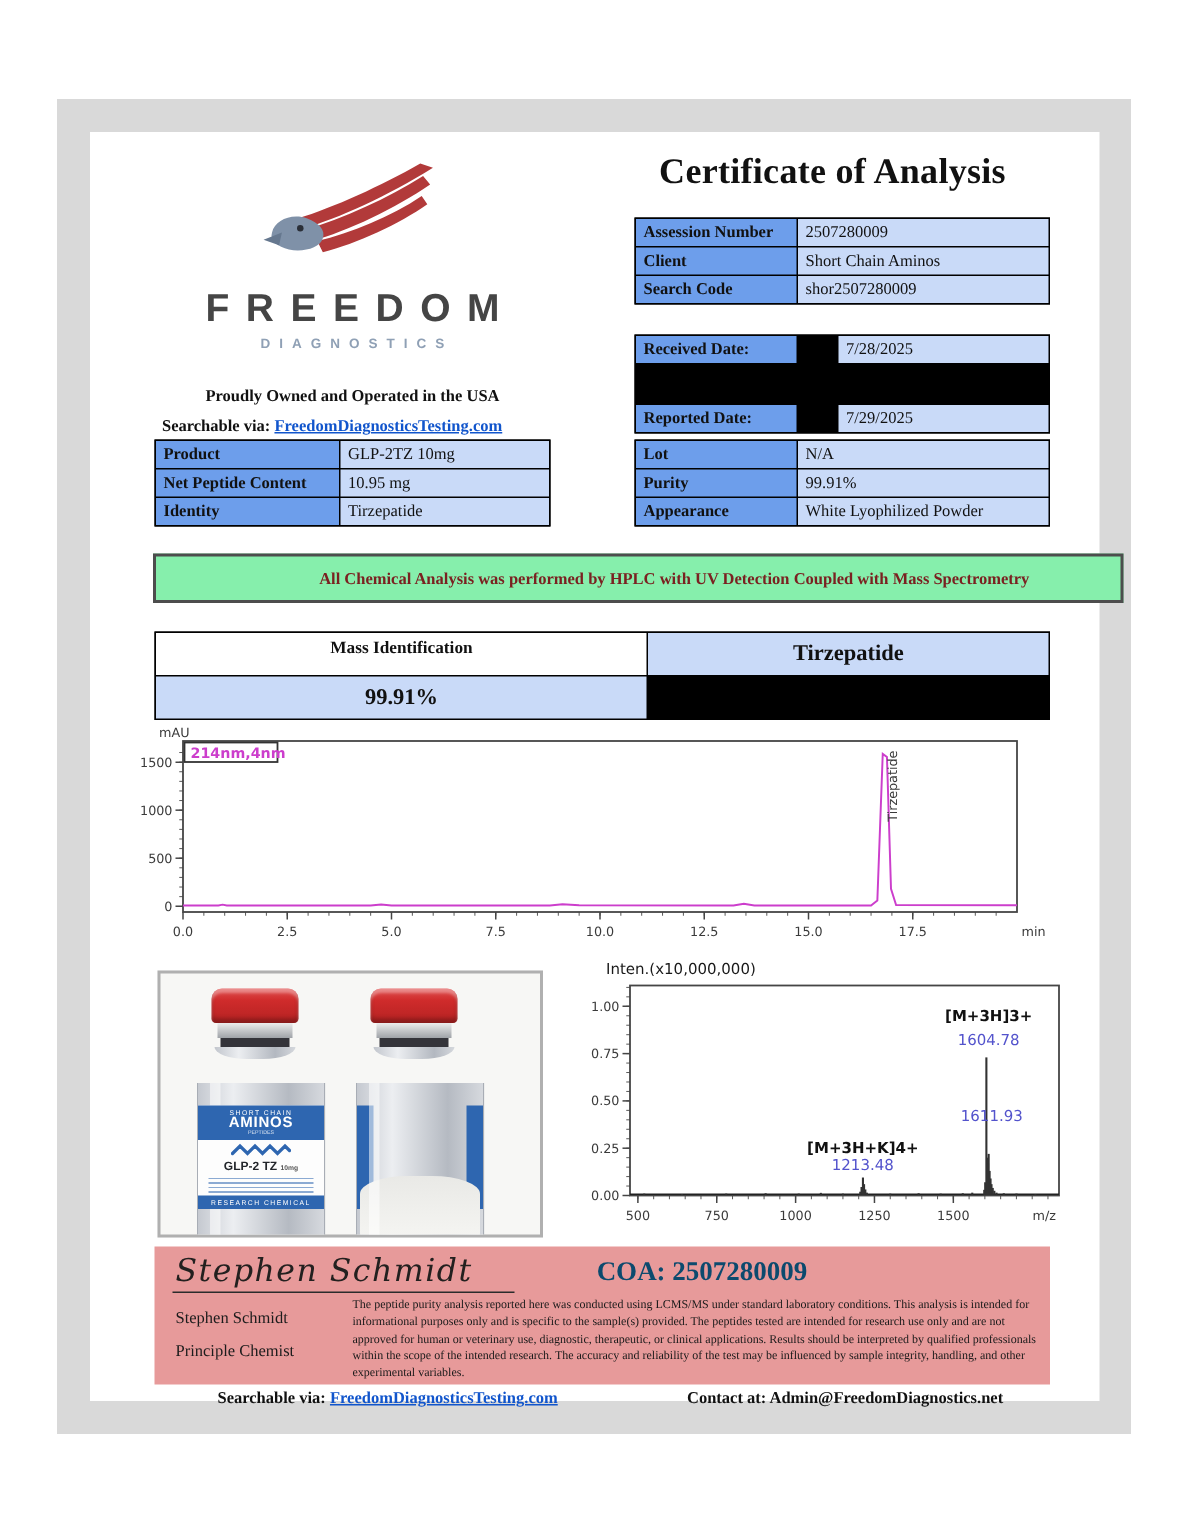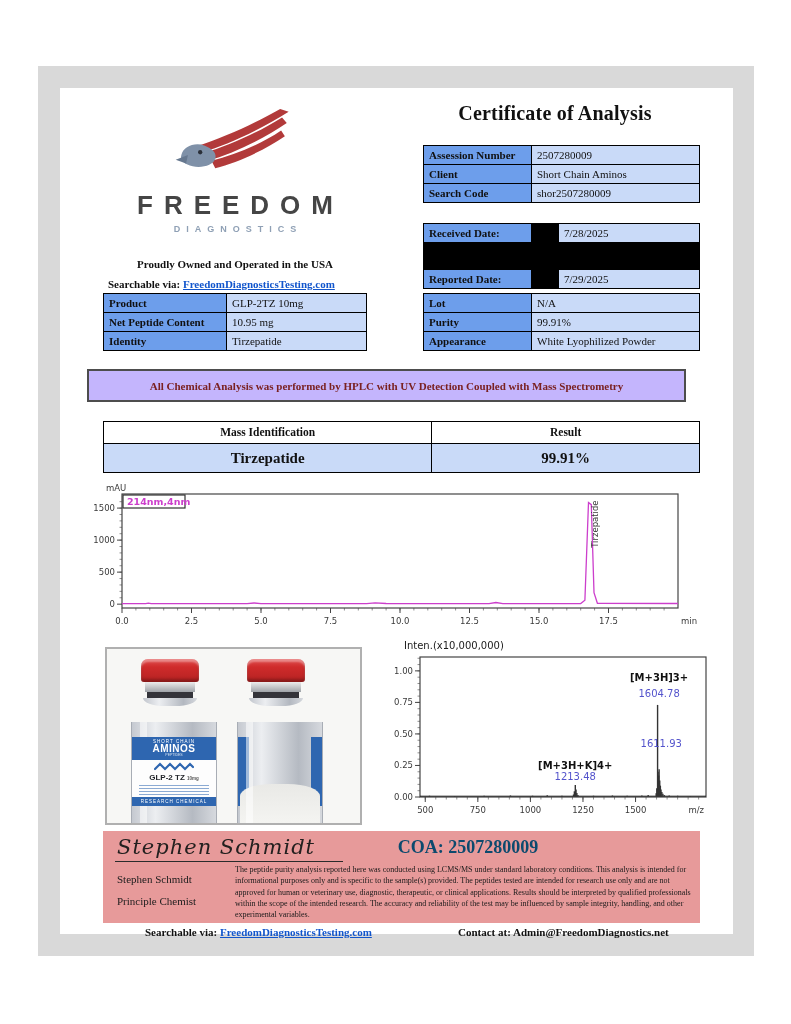--- a/index.html
+++ b/index.html
@@ -6,43 +6,43 @@
   body{
     width:791px;height:1024px;position:relative;background:#ffffff;
     font-family:"Liberation Serif", serif; color:#111;
     -webkit-font-smoothing:antialiased;
   }
   .mat{position:absolute;left:38px;top:66px;width:716px;height:890px;background:#d9d9d9;}
   .page{position:absolute;left:22px;top:22px;width:673px;height:846px;background:#ffffff;}
   .abs{position:absolute;}
 
   
-  .doc-title{left:345px;top:14px;width:300px;text-align:center;font-size:20px;font-weight:bold;letter-spacing:.2px;}
+  .doc-title{left:345px;top:14px;width:300px;text-align:center;font-size:24px;font-weight:bold;letter-spacing:.2px;}
   .logo-wrap{left:35px;top:20px;width:280px;text-align:center;}
   .logo-eagle{display:block;margin:0 auto;}
   .logo-brand{font-family:"Liberation Sans",sans-serif;font-weight:bold;font-size:26px;letter-spacing:11px;color:#454545;margin-top:2px;padding-left:11px;}
   .logo-sub{font-family:"Liberation Sans",sans-serif;font-weight:bold;font-size:9px;letter-spacing:6px;color:#8fa0b5;margin-top:3px;padding-left:6px;}
   .tagline{left:35px;top:170px;width:280px;text-align:center;font-size:11px;font-weight:bold;}
   .searchable{left:48px;top:190px;font-size:11px;font-weight:bold;}
   a.link{color:#1155cc;text-decoration:underline;cursor:pointer;}
 
   
   .kvtable{border:1px solid #000;background:#000;display:grid;grid-gap:1px;}
   .kvtable .cell{font-size:11px;line-height:16px;padding:1px 5px;white-space:nowrap;overflow:hidden;}
   .kvtable .lbl{background:#6d9eeb;font-weight:bold;}
   .kvtable .val{background:#c9daf8;}
   .t-accession{left:363px;top:57px;width:275px;grid-template-columns:107px 1fr;}
   .t-dates{left:363px;top:135px;width:275px;grid-template-columns:107px 1fr;gap:28px;}
   .t-product{left:43px;top:205px;width:262px;grid-template-columns:122px 1fr;}
   .t-spec{left:363px;top:205px;width:275px;grid-template-columns:107px 1fr;}
 
   
-  .banner{left:27px;top:281px;width:595px;height:29px;background:#c4b5fd;border:2px solid #4d4d4d;
+  .banner{left:42px;top:281px;width:595px;height:29px;background:#86efac;border:2px solid #4d4d4d;
           display:flex;align-items:center;justify-content:center;
-          font-size:11px;font-weight:bold;color:#7a2121;text-align:center;}
+          font-size:11px;font-weight:bold;color:#7a2121;text-align:center;padding-left:48px;}
 
   
   .massid{left:43px;top:333px;width:595px;border:1px solid #000;background:#000;display:grid;
           grid-template-columns:55% 1fr;grid-gap:1px;}
   .massid .hcell{background:#fff;font-size:11.5px;font-weight:bold;text-align:center;line-height:21px;}
   .massid .dcell{background:#c9daf8;font-size:15px;font-weight:bold;text-align:center;line-height:28px;}
 
   
   svg text{font-family:"DejaVu Sans",sans-serif;}
   .axt{font-size:8.5px;fill:#3a3a3a;}
@@ -149,21 +149,20 @@
     <div class="cell lbl">Purity</div>
     <div class="cell val">99.91%</div>
     <div class="cell lbl">Appearance</div>
     <div class="cell val">White Lyophilized Powder</div>
   </div>
 
   <div class="abs banner">All Chemical Analysis was performed by HPLC with UV Detection Coupled with Mass Spectrometry</div>
 
   <div class="abs massid">
     <div class="hcell">Mass Identification</div>
-    <div class="hcell">Result</div>
     <div class="dcell">Tirzepatide</div>
     <div class="dcell">99.91%</div>
   </div>
 
   <svg class="abs hplc" width="625" height="150" viewBox="0 0 625 150">
         <rect x="44" y="12" width="556" height="114" fill="#ffffff" stroke="#454545" stroke-width="1.2"></rect>
         <text x="28" y="9" class="axt">mAU</text>
         <line x1="44" x2="39" y1="122.15730337078652" y2="122.15730337078652" stroke="#454545"></line>
         <text x="37" y="125.15730337078652" class="axt" text-anchor="end">0</text>
         <line x1="44" x2="39" y1="90.13483146067415" y2="90.13483146067415" stroke="#454545"></line>

